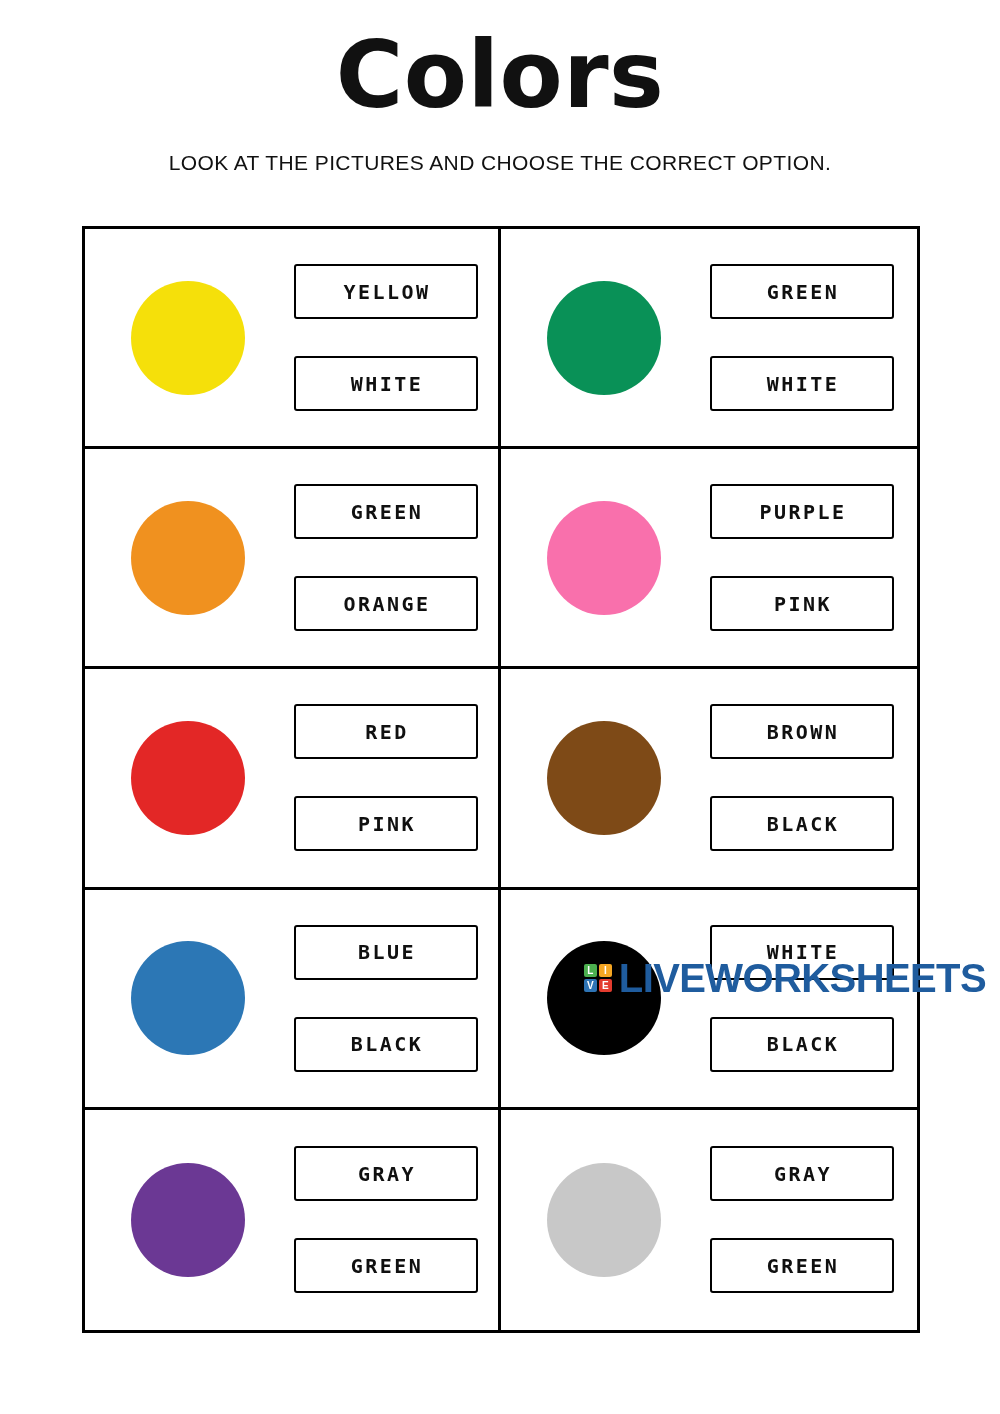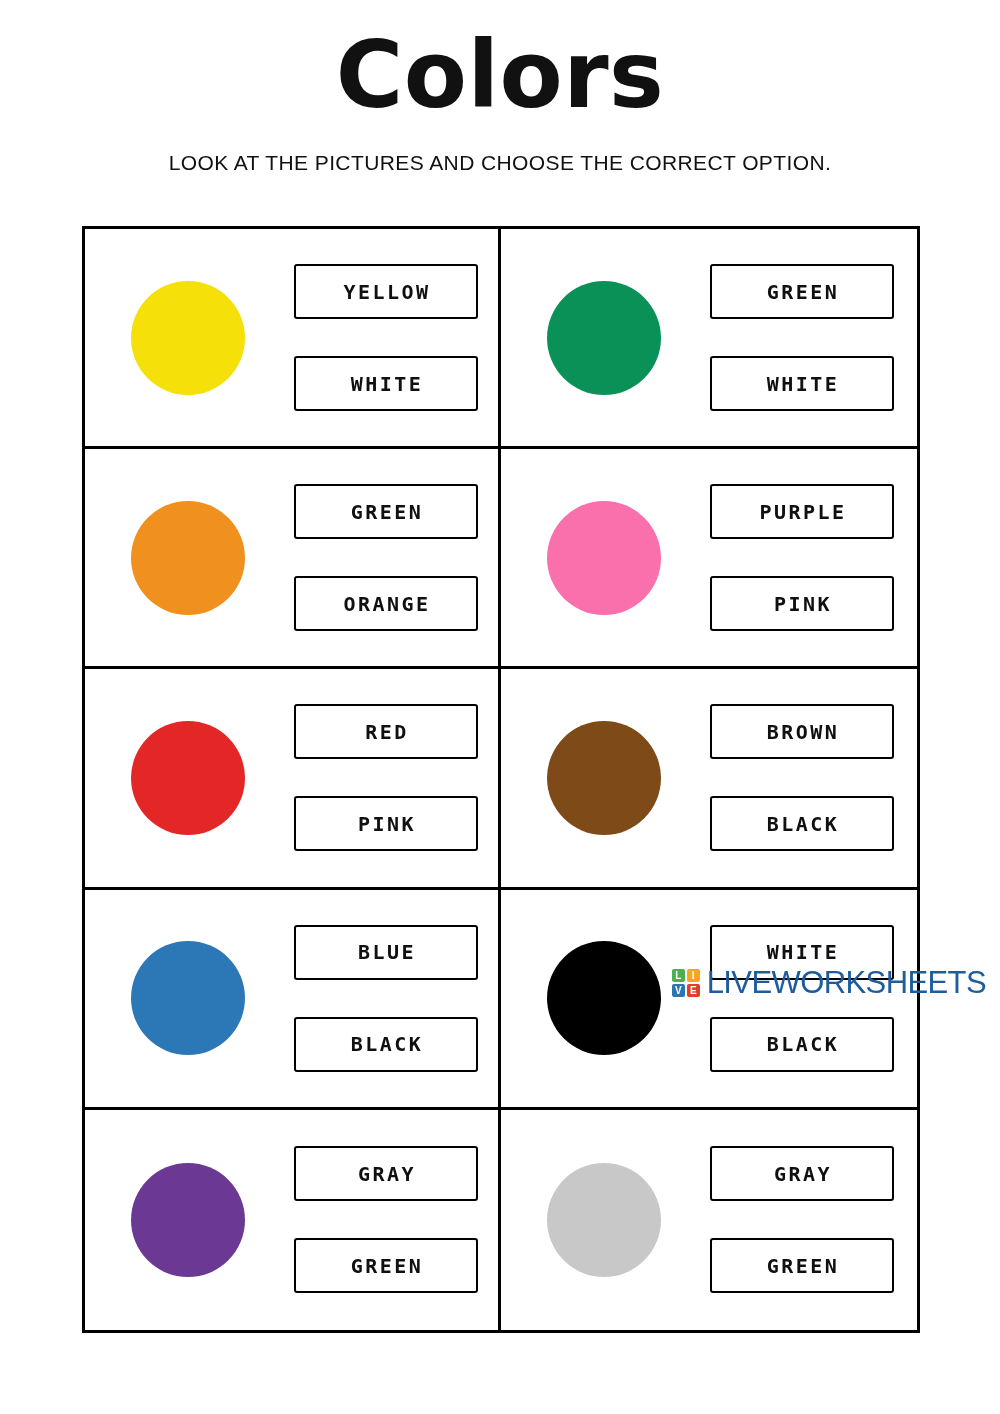--- a/index.html
+++ b/index.html
@@ -125,22 +125,22 @@
     border-radius: 2px;
     color: #ffffff;
     font-family: "Liberation Sans", sans-serif;
     font-size: 10px;
     font-weight: bold;
     line-height: 13px;
     text-align: center;
   }
   .logo-wordmark {
     font-family: "Liberation Sans", sans-serif;
-    font-size: 31px;
-    font-weight: normal;
+    font-size: 40px;
+    font-weight: bold;
     letter-spacing: -0.6px;
     color: #1F5C9E;
     line-height: 1;
   }
 </style>
 </head>
 <body>
 
 <div class="page">
 

